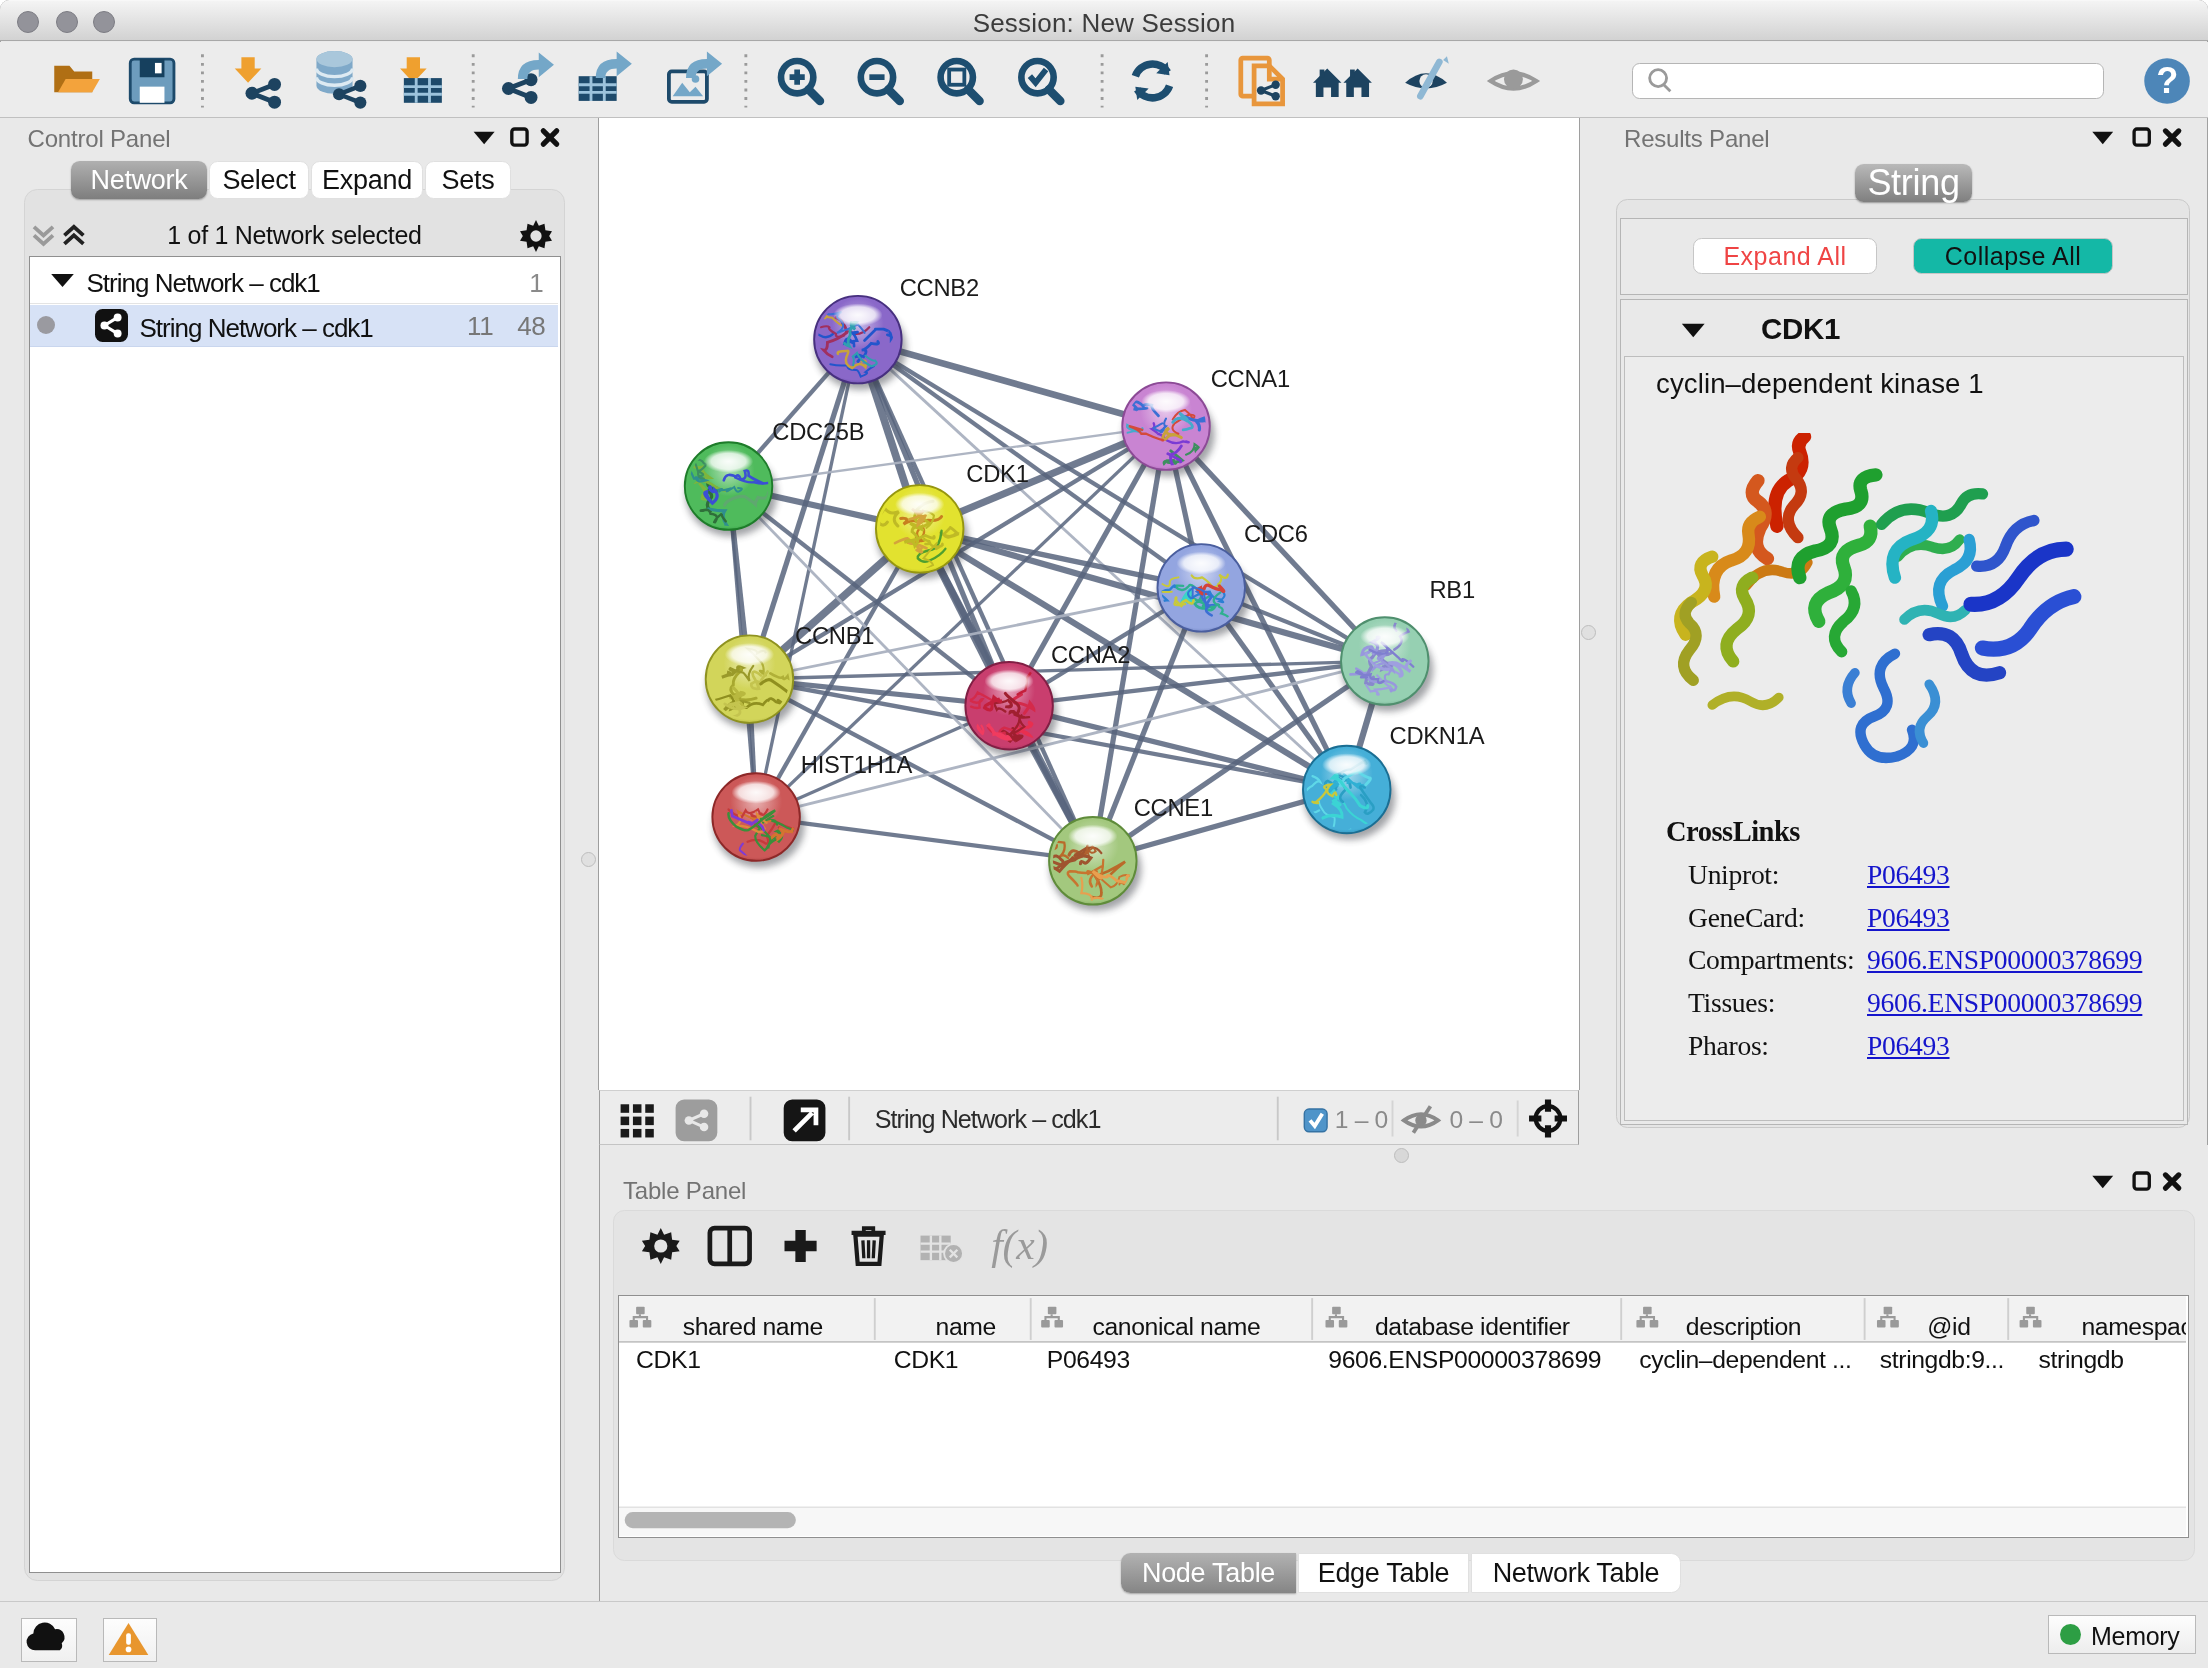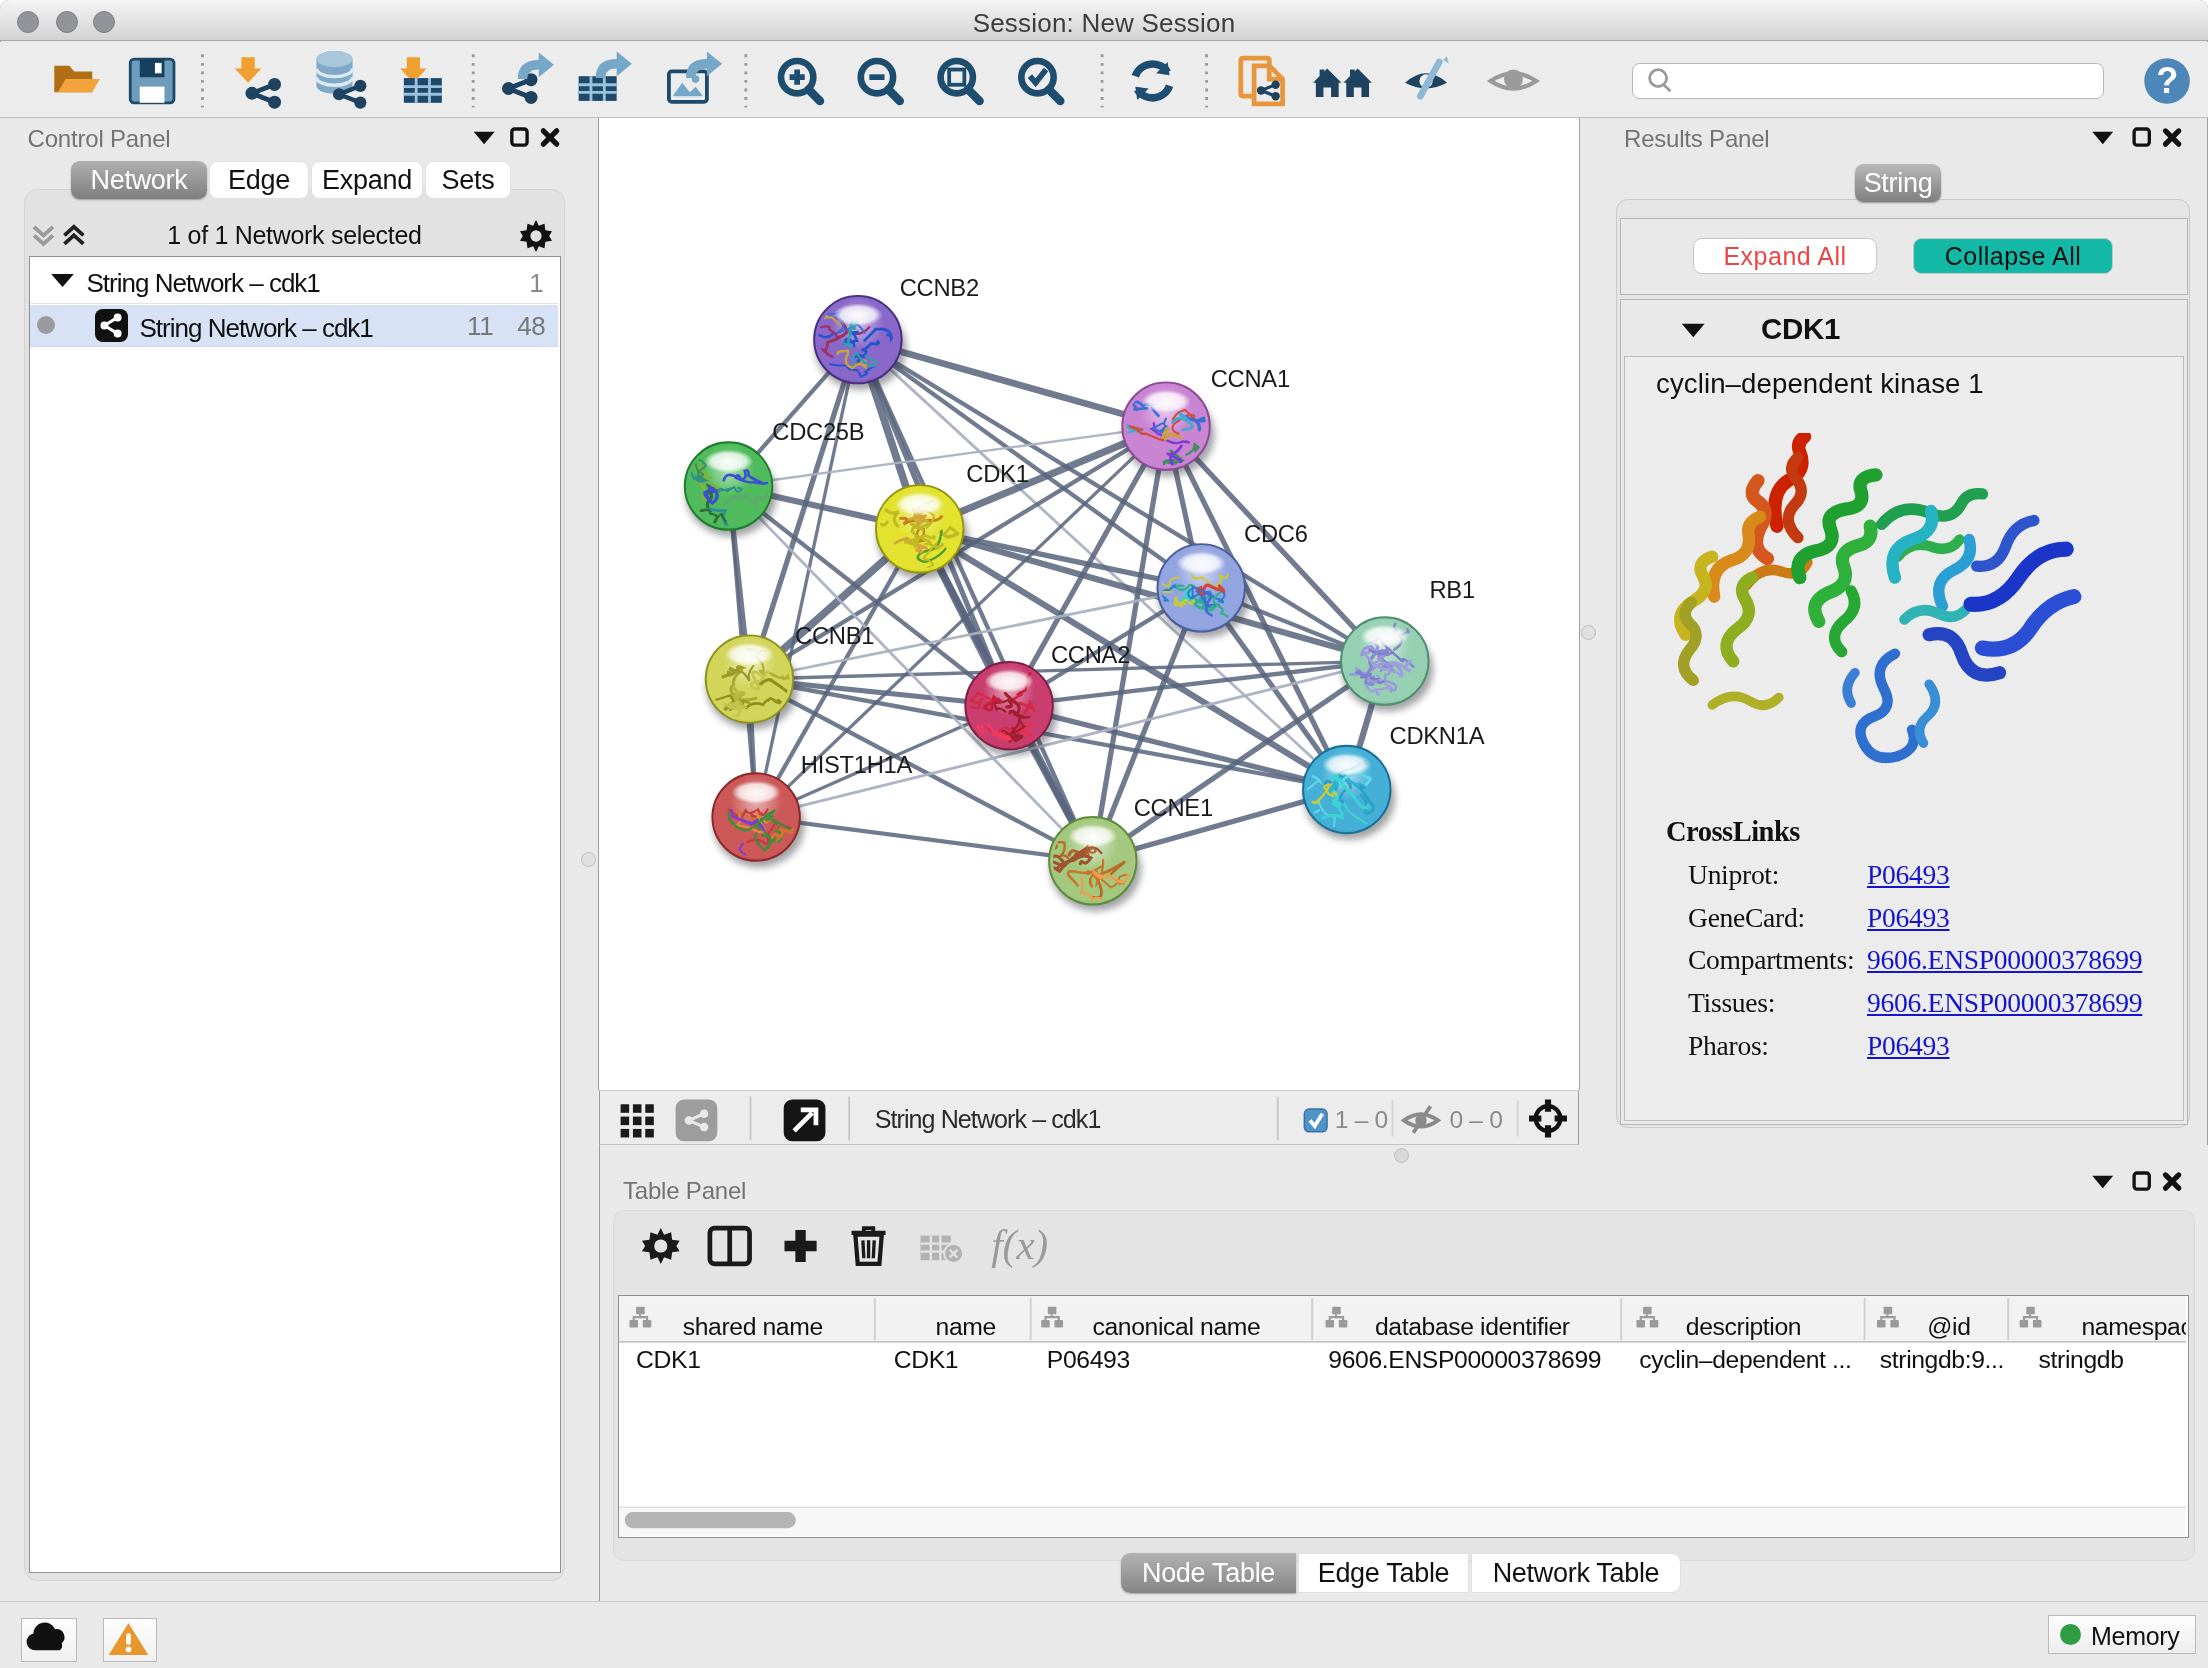--- a/index.html
+++ b/index.html
@@ -186,21 +186,21 @@
 
 <svg class="abs" style="left:466px;top:126px" width="105" height="25" viewBox="0 0 110 26">
   <path d="M8 6 L30 6 L19 19 Z" fill="#111"></path>
   <rect x="48" y="3" width="16" height="17" rx="3" fill="none" stroke="#111" stroke-width="3.5"></rect>
   <path d="M81 5 L95 19 M95 5 L81 19" stroke="#111" stroke-width="5.5" stroke-linecap="round"></path>
 </svg>
 
 <div class="abs" style="left:24px;top:189px;width:541px;height:1392px;background:#e2e2e2;border-radius:13.3px;border:1px solid #d4d4d4"></div>
 
 <div class="abs" style="left:71px;top:161px;width:136px;height:38px;border-radius:8.6px;background:linear-gradient(#b0b0b0,#7e7e7e);color:#fff;font-size:27px;text-align:center;line-height:38px;box-shadow:0 1px 1.9px rgba(0,0,0,0.3)">Network</div>
-<div class="abs" style="left:209px;top:161px;width:100px;height:38px;border-radius:8.6px;background:#fff;border:1px solid #e0e0e0;color:#111;font-size:27px;text-align:center;line-height:36px">Edge</div>
+<div class="abs" style="left:209px;top:161px;width:100px;height:38px;border-radius:8.6px;background:#fff;border:1px solid #e0e0e0;color:#111;font-size:27px;text-align:center;line-height:36px">Select</div>
 <div class="abs" style="left:311px;top:161px;width:112px;height:38px;border-radius:8.6px;background:#fff;border:1px solid #e0e0e0;color:#111;font-size:27px;text-align:center;line-height:36px">Expand</div>
 <div class="abs" style="left:425px;top:161px;width:86px;height:38px;border-radius:8.6px;background:#fff;border:1px solid #e0e0e0;color:#111;font-size:27px;text-align:center;line-height:36px">Sets</div>
 
 <svg class="abs" style="left:32px;top:223px" width="61" height="28.5" viewBox="0 0 64 30">
   <path d="M2 4 L12 13 L22 4 M2 13 L12 22 L22 13" fill="none" stroke="#9a9a9a" stroke-width="4"></path>
   <path d="M34 13 L44 4 L54 13 M34 22 L44 13 L54 22" fill="none" stroke="#222" stroke-width="4"></path>
 </svg>
 <div class="abs" style="left:114px;top:221px;width:361px;font-size:25px;color:#111;text-align:center">1 of 1 Network selected</div>
 <svg class="abs" style="left:520px;top:220px" width="32" height="32" viewBox="0 0 34 34">
   <path d="M17 0 L20 6 L26 4 L27 11 L34 12 L31 17 L34 22 L27 23 L26 30 L20 28 L17 34 L14 28 L8 30 L7 23 L0 22 L3 17 L0 12 L7 11 L8 4 L14 6 Z" fill="#111"></path>
@@ -671,21 +671,21 @@
 
 <div class="abs panel-title" style="left:1624px;top:125px">Results Panel</div>
 <svg class="abs" style="left:2079px;top:126px" width="114" height="25" viewBox="0 0 120 26">
   <path d="M14 6 L36 6 L25 19 Z" fill="#111"></path>
   <rect x="58" y="3" width="16" height="17" rx="3" fill="none" stroke="#111" stroke-width="3.5"></rect>
   <path d="M91 5 L105 19 M105 5 L91 19" stroke="#111" stroke-width="5.5" stroke-linecap="round"></path>
 </svg>
 
 <div class="abs" style="left:1616px;top:199px;width:574px;height:929px;background:#e5e5e5;border:1px solid #c9c9c9;border-radius:11.4px"></div>
 
-<div class="abs" style="left:1855px;top:164px;width:86px;height:38px;border-radius:8.6px;background:linear-gradient(#b9b9b9,#7f7f7f);color:#fff;font-size:27px;text-align:center;line-height:38px;box-shadow:0 1px 1.9px rgba(0,0,0,0.35)">String</div>
+<div class="abs" style="left:1855px;top:164px;width:117px;height:38px;border-radius:8.6px;background:linear-gradient(#b9b9b9,#7f7f7f);color:#fff;font-size:36px;text-align:center;line-height:38px;box-shadow:0 1px 1.9px rgba(0,0,0,0.35)">String</div>
 
 <div class="abs" style="left:1620px;top:218px;width:568px;height:77px;background:#e9e9e9;border:1.9px solid #b5b5b5"></div>
 <div class="abs" style="left:1693px;top:238px;width:184px;height:36px;background:#fff;border:1px solid #c6c6c6;border-radius:8.6px;font-size:25px;letter-spacing:0.5px;color:#ef4444;text-align:center;line-height:34px">Expand All</div>
 <div class="abs" style="left:1913px;top:238px;width:200px;height:36px;background:#14b8a6;border:1px solid #c6c6c6;border-radius:8.6px;font-size:25px;letter-spacing:0.5px;color:#111;text-align:center;line-height:34px">Collapse All</div>
 
 <div class="abs" style="left:1620px;top:299px;width:568px;height:826px;background:#e9e9e9;border:1.9px solid #b5b5b5"></div>
 <svg class="abs" style="left:1679px;top:321px" width="28.5" height="19" viewBox="0 0 30 20">
       <path d="M3 3 L27 3 L15 17 Z" fill="#111"></path>
     </svg>
 <div class="abs" style="left:1761px;top:312px;font-size:29.5px;font-weight:bold;color:#111">CDK1</div>

